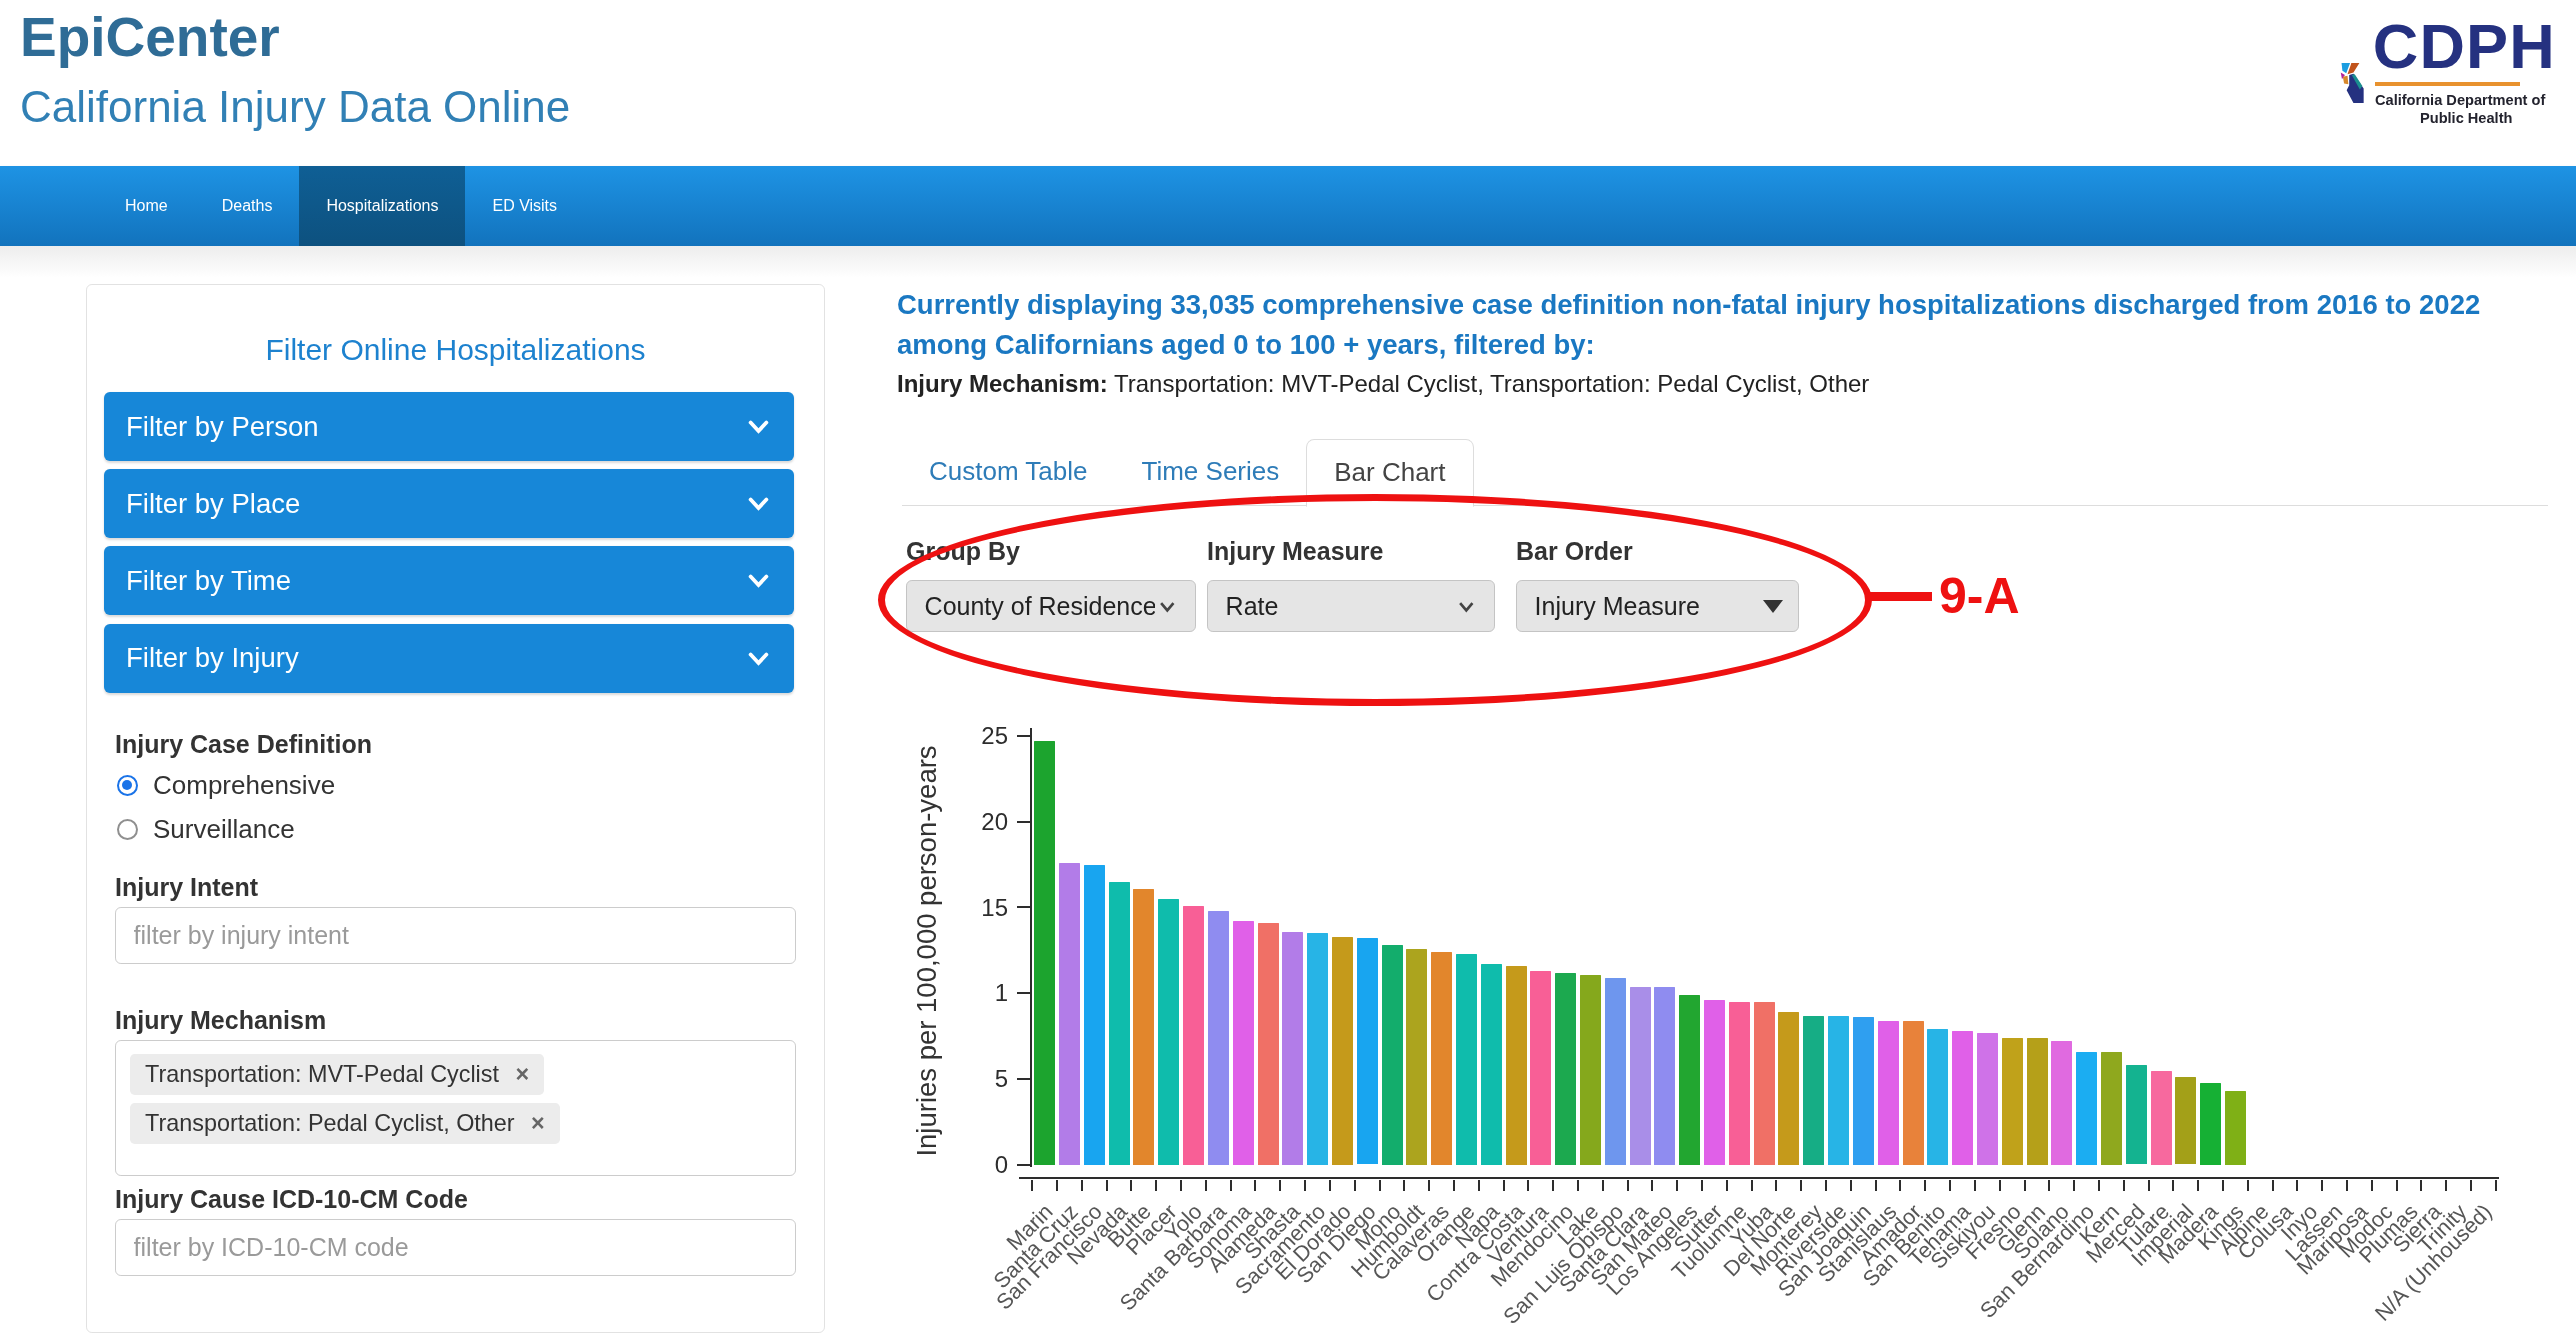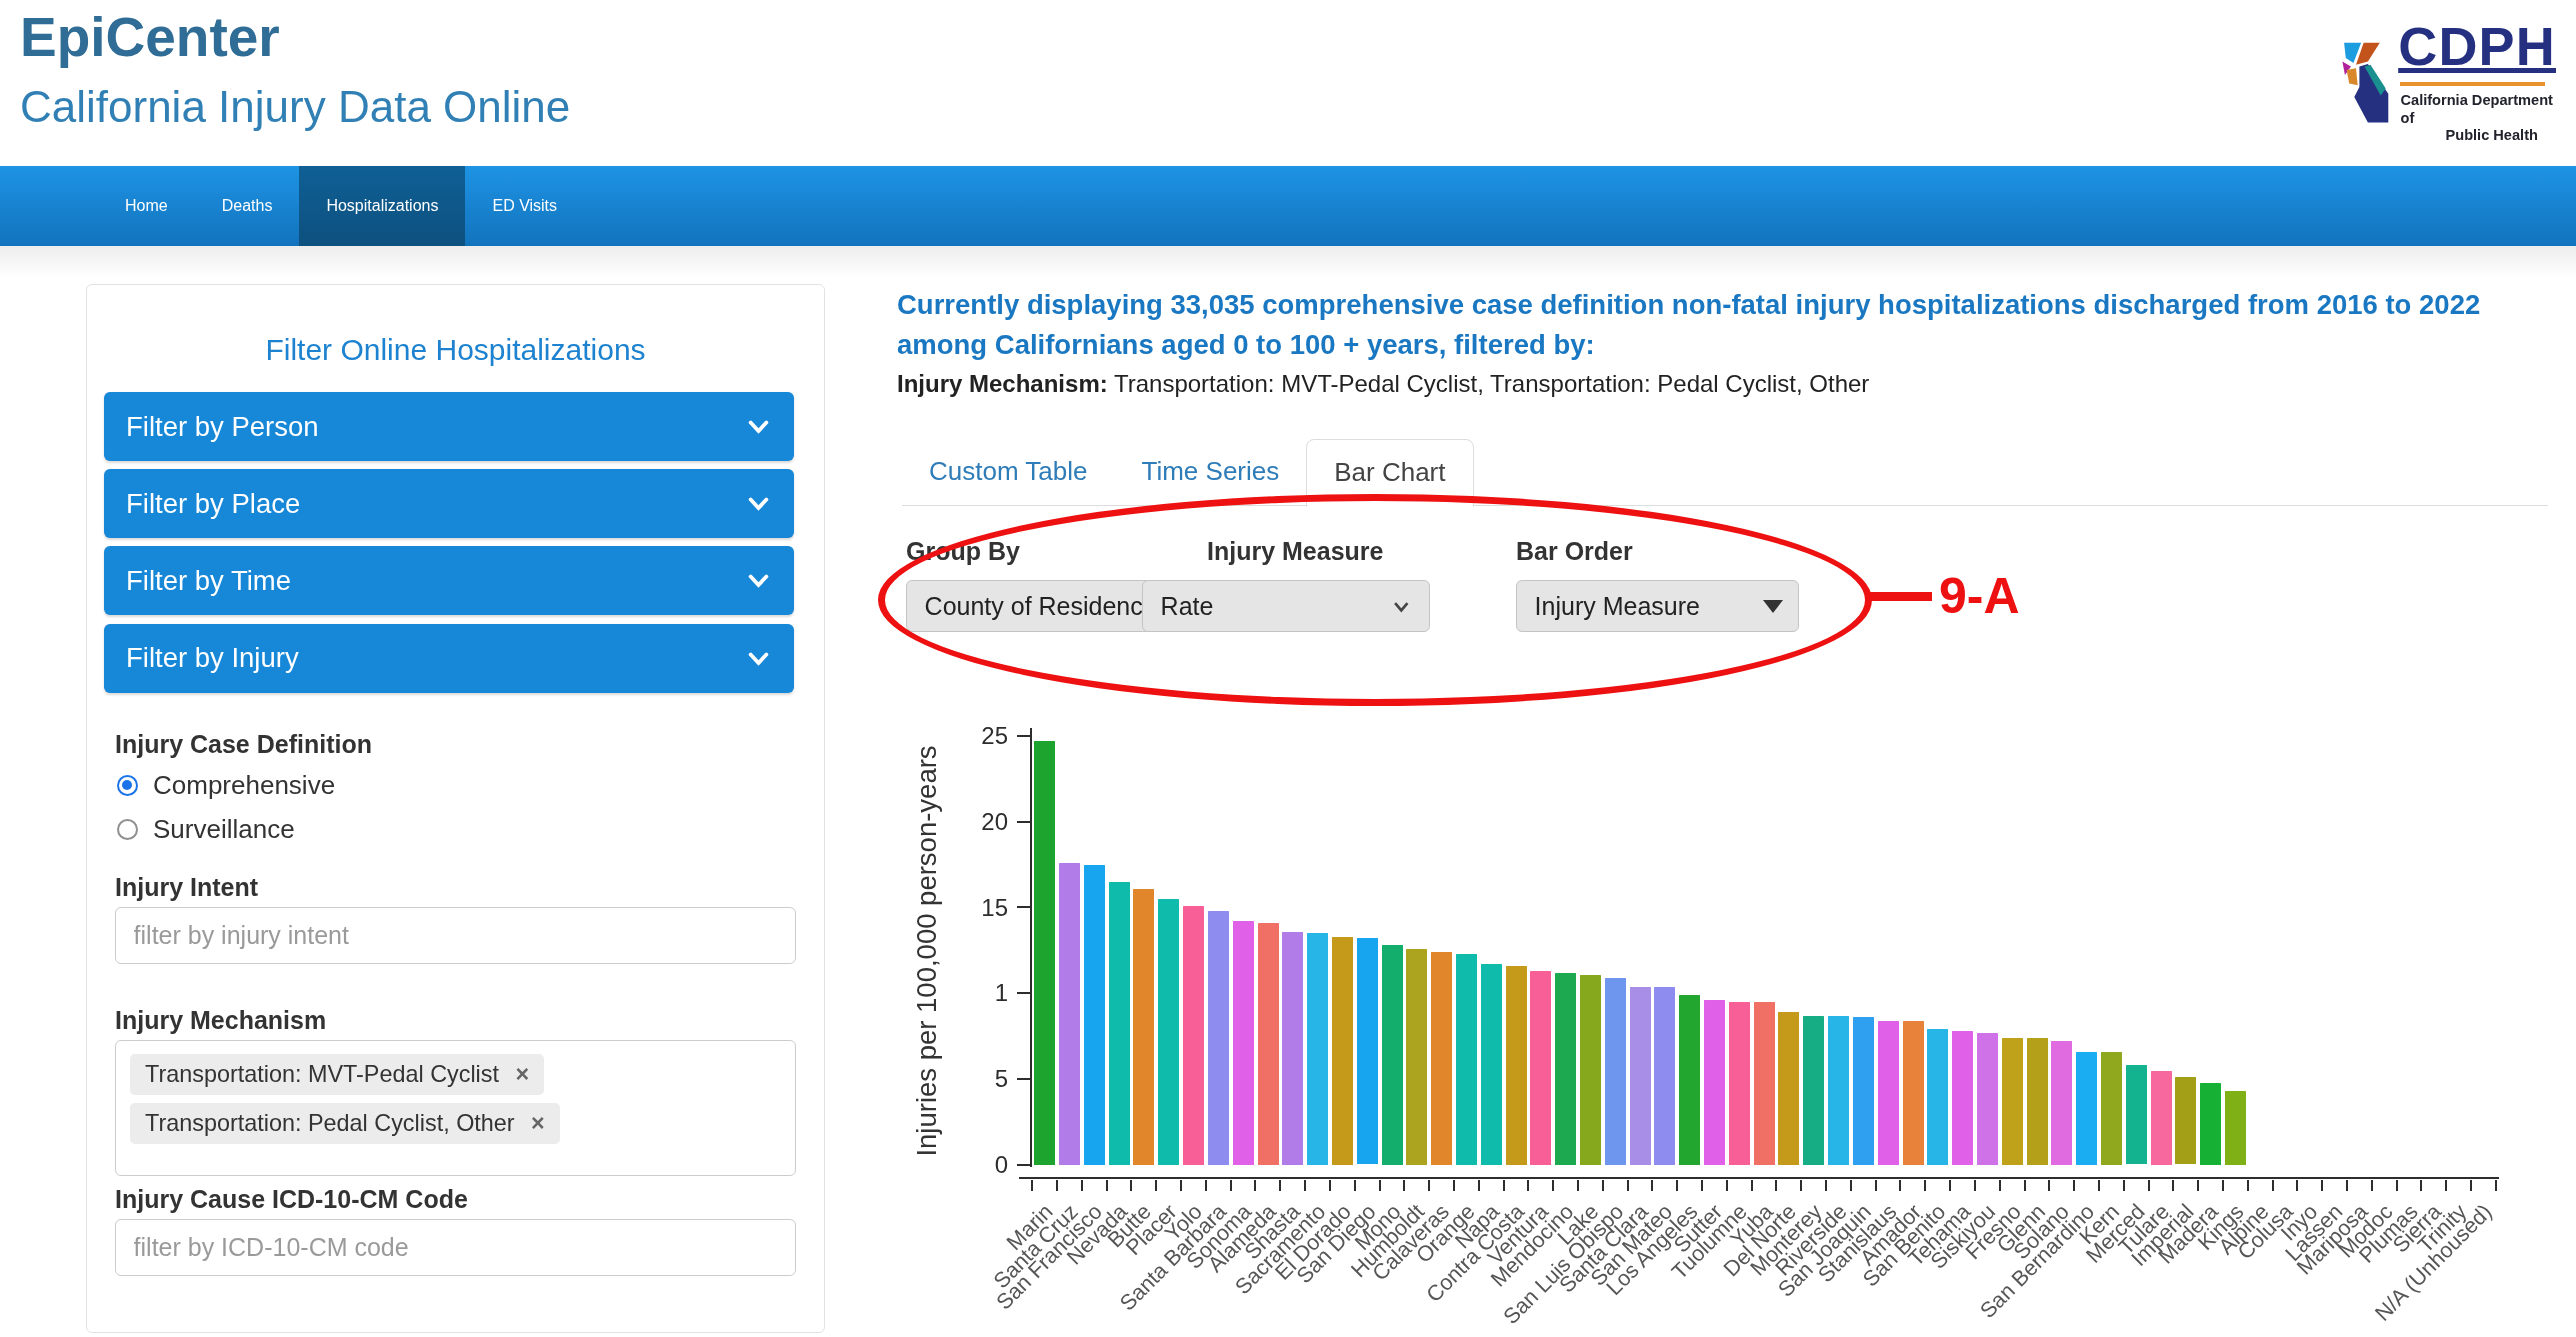--- a/index.html
+++ b/index.html
@@ -7,21 +7,21 @@
         font-family:"Liberation Sans","DejaVu Sans",sans-serif;}
 
   
   .hdr-title{position:absolute;left:20px;top:4.7px;font-size:55px;font-weight:bold;color:#2f6c96;}
   .hdr-sub{position:absolute;left:20px;top:82px;font-size:44px;font-weight:400;color:#3180b5;}
 
   
   .logo{position:absolute;left:2339px;top:16.4px;width:217px;height:135px;display:flex;align-items:flex-start;}
   .logo-ca{width:75px;height:125px;margin-top:4.7px;}
   .logo-right{margin-left:8.2px;display:flex;flex-direction:column;}
-  .logo-acronym{font-size:54px;font-weight:bold;color:#253180;letter-spacing:1.2px;line-height:61px;text-decoration:underline;}
+  .logo-acronym{font-size:63px;font-weight:bold;color:#253180;letter-spacing:1.2px;line-height:61px;}
   .logo-rule{height:4.1px;background:#e8922e;width:145px;margin:4.7px 0 5.9px 2.3px;}
   .logo-cap{font-size:14.6px;color:#23232e;font-weight:600;line-height:17.6px;margin-left:2.3px;}
   .logo-cap2{font-weight:bold;padding-left:45px;}
 
   
   .nav{position:absolute;left:0;top:166px;width:2576px;height:80px;
        background:linear-gradient(#1e93e4,#1273bd);box-shadow:0 3.5px 5.9px rgba(0,0,0,.18);
        display:flex;align-items:stretch;padding-left:98px;box-sizing:border-box;}
   .nav-item{display:flex;align-items:center;padding:13px 27px;color:#fff;font-size:16px;cursor:pointer;}
   .nav-item.active{background:linear-gradient(#0f5f95,#0d517f);}
@@ -204,21 +204,21 @@
 
   <div class="ctl-label" style="left:906px;">Group By</div>
   <div class="ctl-box" style="left:906px;width:290px;">
     <span style="overflow:hidden;white-space:nowrap;">County of Residence</span>
     <svg viewBox="0 0 24 24">
       <path d="M6 9l6 7 6-7" stroke="#444" stroke-width="2.6" fill="none"></path>
       </svg>
   </div>
 
   <div class="ctl-label" style="left:1207px;">Injury Measure</div>
-  <div class="ctl-box" style="left:1142px;width:288px;">
+  <div class="ctl-box" style="left:1207px;width:288px;">
     <span>Rate</span>
     <svg viewBox="0 0 24 24">
       <path d="M6 9l6 7 6-7" stroke="#444" stroke-width="2.6" fill="none"></path>
       </svg>
   </div>
 
   <div class="ctl-label" style="left:1516px;">Bar Order</div>
   <div class="ctl-box" style="left:1516px;width:283px;">
     <span>Injury Measure</span>
     <span class="tri-down"></span>

